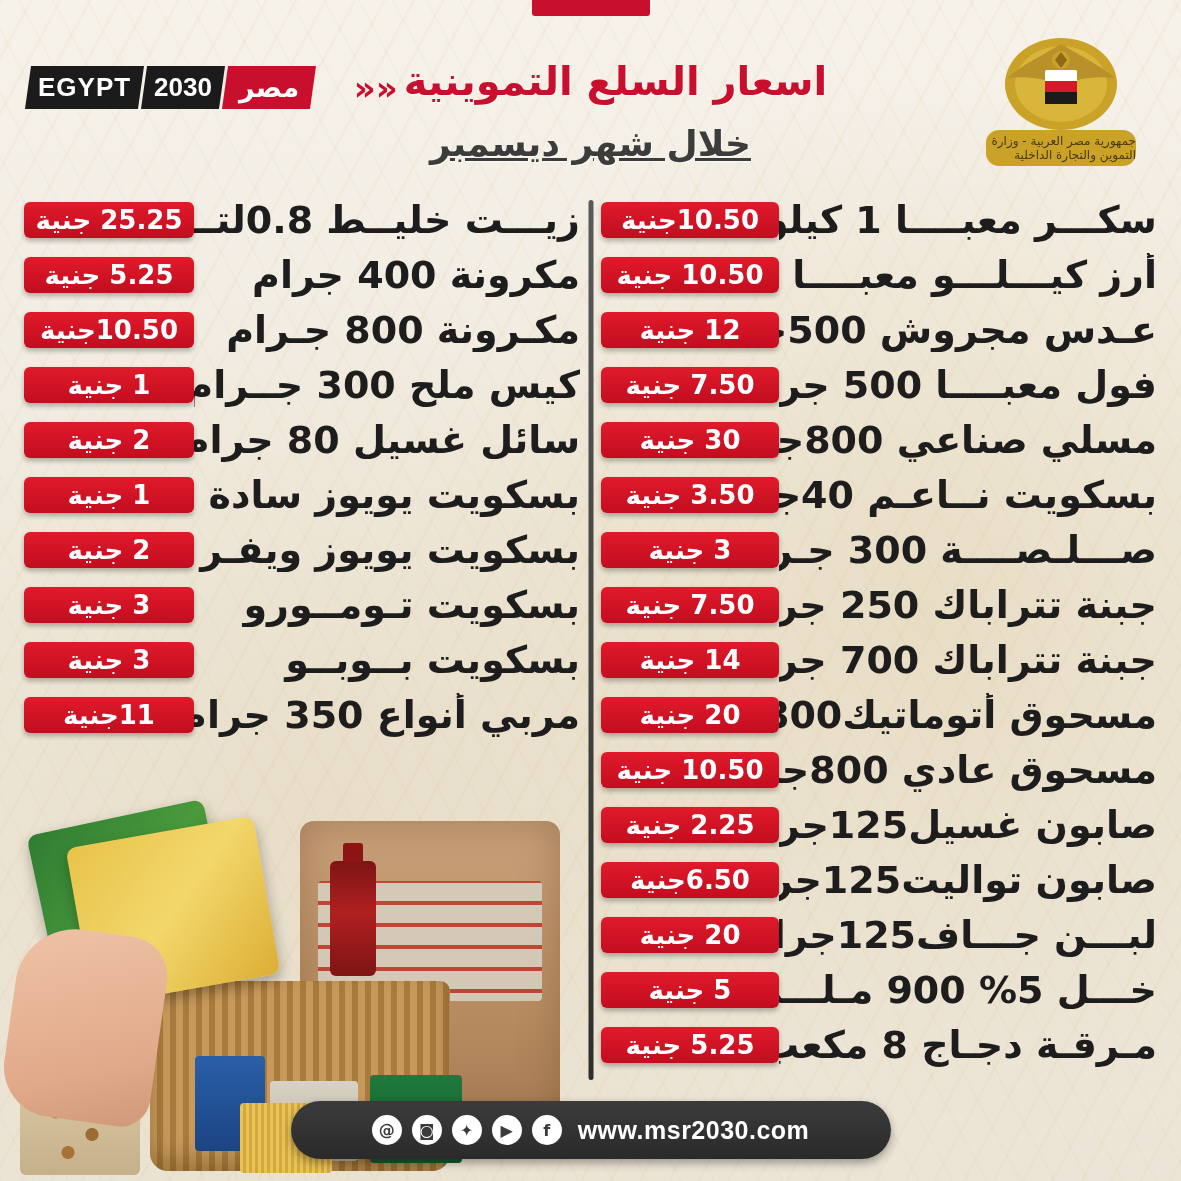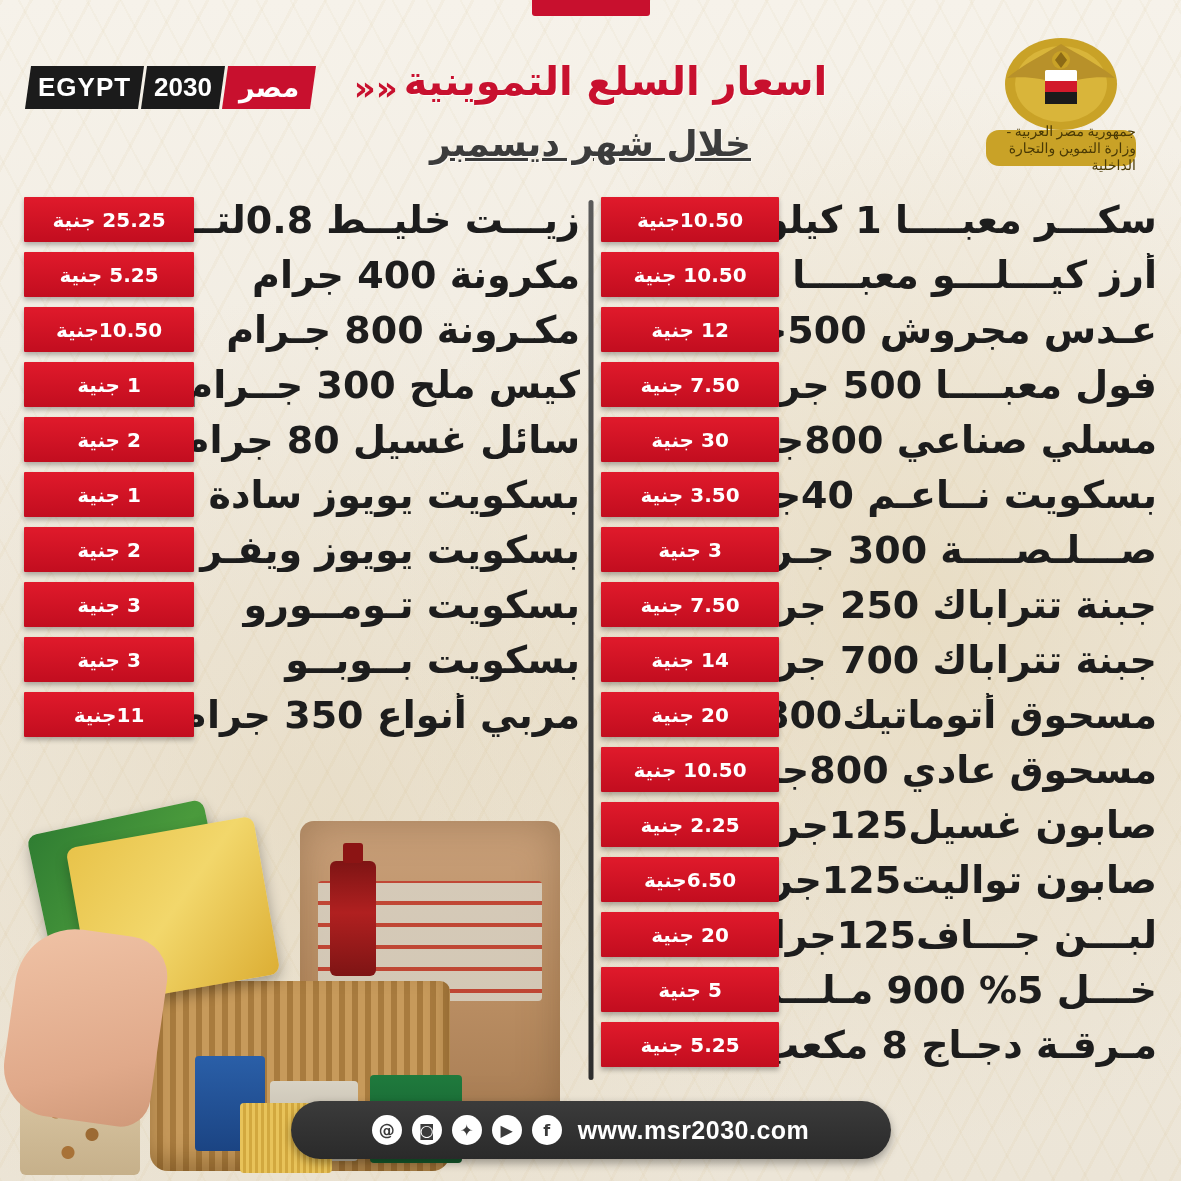--- a/index.html
+++ b/index.html
@@ -76,23 +76,22 @@
     text-decoration:underline;
   }
 
   
   .emblem{
     position:absolute;top:22px;right:40px;width:160px;height:150px;
   }
   .emblem .ribbon{
     position:absolute;bottom:6px;left:50%;transform:translateX(-50%);
     width:150px;height:36px;background:#c9a227;border-radius:13px;
-    color:#4a3a05;font-size:14px;display:flex;align-items:center;justify-content:center;
+    color:#4a3a05;font-size:12px;display:flex;align-items:center;justify-content:center;
     letter-spacing:.5px;
-    font-family:Liberation Serif, serif;
   }
 
   
   .cols{position:absolute;top:196px;left:24px;right:24px;}
   .divider{
     position:absolute;top:200px;left:50%;transform:translateX(-50%);
     width:5px;height:880px;
     background:linear-gradient(180deg,#5a5a5a,#2e2e2e);
     border-radius:3px;
   }
@@ -103,25 +102,25 @@
   .col.left{left:0;}
   .row{
     display:flex;align-items:center;justify-content:space-between;
     margin-bottom:8px;height:47px;
   }
   .item{
     flex:1;text-align:right;font-size:38px;font-weight:bold;color:#1d1d1d;
     padding-left:10px;white-space:nowrap;overflow:hidden;
   }
   .price{
-    min-width:178px;height:45px;
+    min-width:178px;height:36px;
     background:linear-gradient(180deg,#e01a2b 0%,#c20d1f 100%);
-    color:#fff;font-size:20px;font-weight:bold;
+    color:#fff;font-size:26px;font-weight:bold;
     display:flex;align-items:center;justify-content:center;
-    border-radius:1px;
+    border-radius:6px;
     box-shadow:0 3px 5px rgba(0,0,0,.28);
   }
   .col.left .price{min-width:170px;}
 
   
   .photo{
     position:absolute;left:0;bottom:0;width:560px;height:420px;overflow:hidden;
   }
   .bag{
     position:absolute;left:300px;bottom:60px;width:260px;height:300px;

